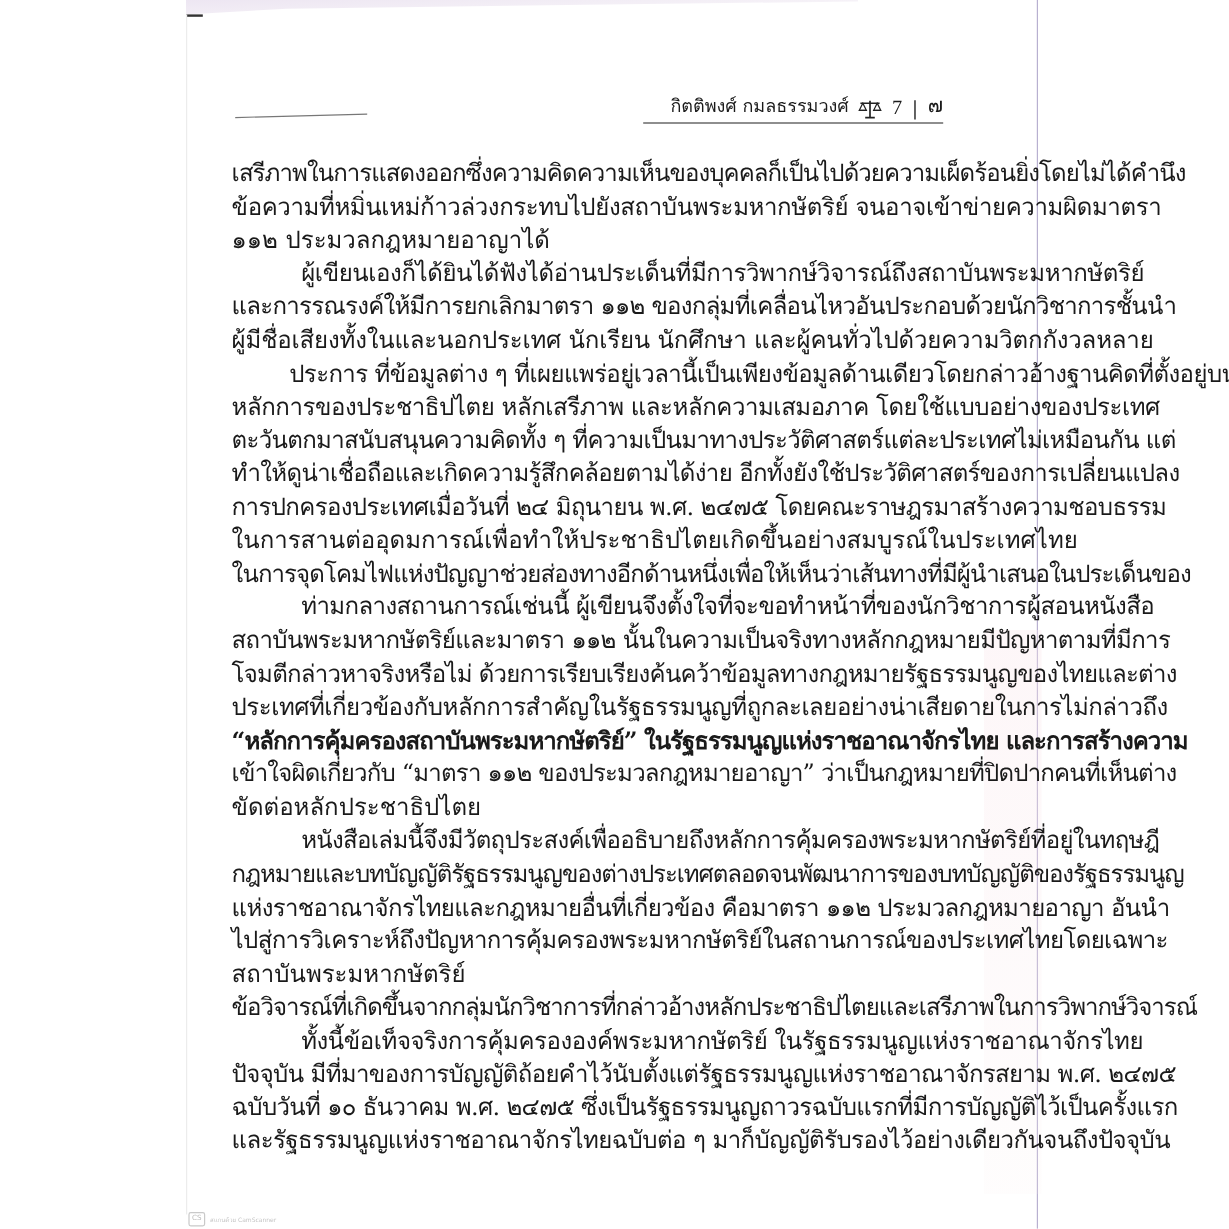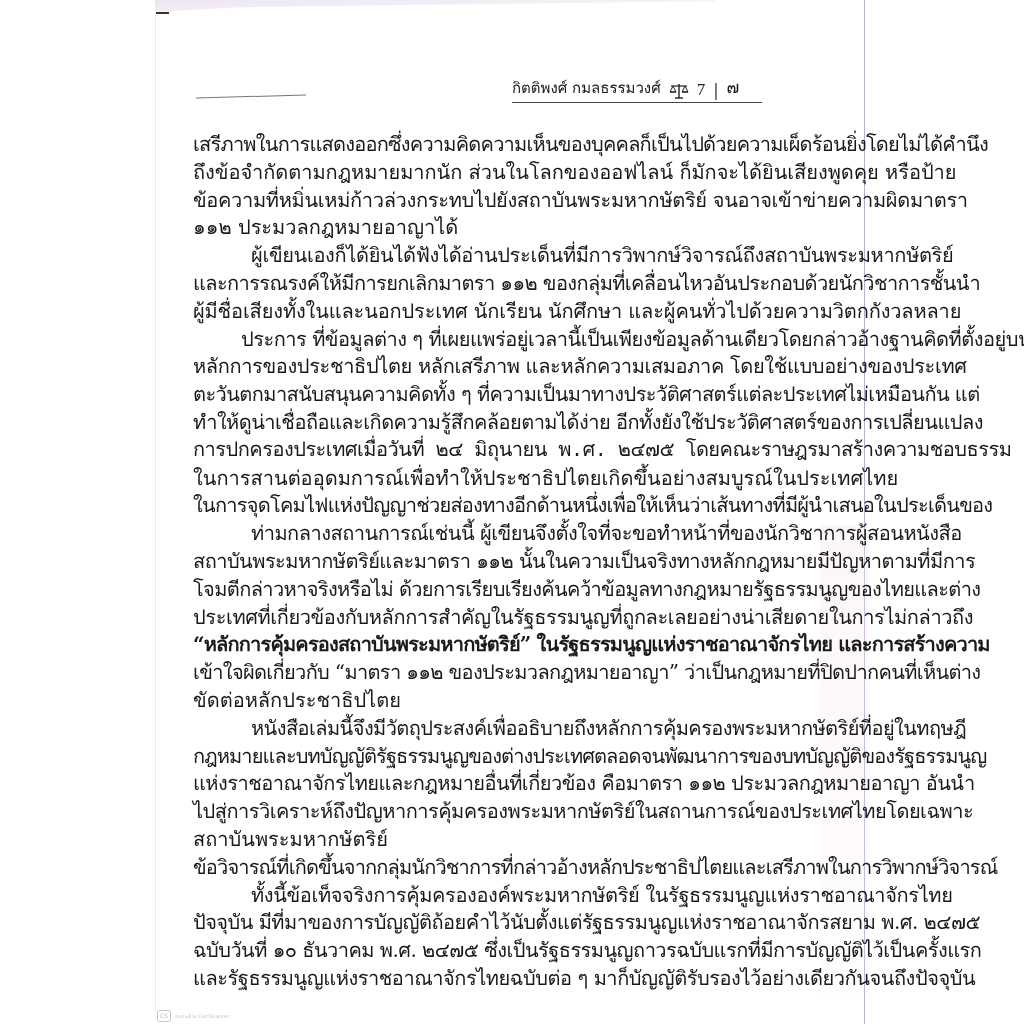--- a/index.html
+++ b/index.html
@@ -31,23 +31,23 @@
     }
     .right-edge {
       position: absolute; left: 864px; top: 0; width: 1px; height: 1024px;
       background: #b8b0d0;
     }
     .right-shade {
       position: absolute; left: 820px; top: 525px; width: 48px; height: 470px;
       background: linear-gradient(180deg, rgba(250,230,235,0.35), rgba(250,240,240,0.15));
     }
     .header {
-      position: absolute; left: 512px; top: 74px; width: 250px; height: 26px;
+      position: absolute; left: 536px; top: 74px; width: 250px; height: 26px;
       border-bottom: 1.5px solid #444;
-      display: flex; align-items: flex-end; gap: 8px;
+      display: flex; align-items: flex-end; justify-content: flex-end; gap: 8px;
       font-size: 15px; padding-bottom: 2px; white-space: nowrap;
     }
     .header .scale-icon { width: 20px; height: 18px; display: inline-block; }
     .header .pnum { font-family: "Liberation Serif", serif; font-size: 17px; }
     .header .sep { font-size: 16px; color: #333; }
 
     .body-text {
       position: absolute; left: 193px; top: 131px; width: 586px;
       font-size: 20px; line-height: 27.8px;
     }
@@ -90,31 +90,30 @@
       <line x1="13" y1="10" x2="19" y2="10" stroke="#222" stroke-width="1.2"></line>
     </svg>
   </span>
   <span class="pnum">7</span>
   <span class="sep">|</span>
   <span class="pnum">๗</span>
 </div>
 
 <div class="body-text" id="body-text">
     <span class="line" style="letter-spacing: -0.771839px;">เสรีภาพในการแสดงออกซึ่งความคิดความเห็นของบุคคลก็เป็นไปด้วยความเผ็ดร้อนยิ่งโดยไม่ได้คำนึง</span>
-    <span class="line" style="letter-spacing: -0.0434864px;">ถึงข้อจำกัดตามกฎหมายมากนัก  ส่วนในโลกของออฟไลน์  ก็มักจะได้ยินเสียงพูดคุย  หรือป้าย</span>
     <span class="line" style="letter-spacing: -0.313988px;">ข้อความที่หมิ่นเหม่ก้าวล่วงกระทบไปยังสถาบันพระมหากษัตริย์  จนอาจเข้าข่ายความผิดมาตรา</span>
     <span class="line last">๑๑๒  ประมวลกฎหมายอาญาได้</span>
     <span class="line indent" style="letter-spacing: -0.338356px;">ผู้เขียนเองก็ได้ยินได้ฟังได้อ่านประเด็นที่มีการวิพากษ์วิจารณ์ถึงสถาบันพระมหากษัตริย์</span>
     <span class="line" style="letter-spacing: -0.599927px;">และการรณรงค์ให้มีการยกเลิกมาตรา ๑๑๒ ของกลุ่มที่เคลื่อนไหวอันประกอบด้วยนักวิชาการชั้นนำ</span>
     <span class="line" style="letter-spacing: -0.139923px;">ผู้มีชื่อเสียงทั้งในและนอกประเทศ  นักเรียน  นักศึกษา  และผู้คนทั่วไปด้วยความวิตกกังวลหลาย</span>
     <span class="line" style="letter-spacing: -0.494219px; margin-left: 48px;">ประการ  ที่ข้อมูลต่าง ๆ ที่เผยแพร่อยู่เวลานี้เป็นเพียงข้อมูลด้านเดียวโดยกล่าวอ้างฐานคิดที่ตั้งอยู่บน</span>
     <span class="line" style="letter-spacing: -0.359177px;">หลักการของประชาธิปไตย  หลักเสรีภาพ  และหลักความเสมอภาค  โดยใช้แบบอย่างของประเทศ</span>
     <span class="line" style="letter-spacing: -0.566229px;">ตะวันตกมาสนับสนุนความคิดทั้ง ๆ ที่ความเป็นมาทางประวัติศาสตร์แต่ละประเทศไม่เหมือนกัน  แต่</span>
     <span class="line" style="letter-spacing: -0.531086px;">ทำให้ดูน่าเชื่อถือและเกิดความรู้สึกคล้อยตามได้ง่าย  อีกทั้งยังใช้ประวัติศาสตร์ของการเปลี่ยนแปลง</span>
-    <span class="line" style="letter-spacing: -0.510547px; font-family: Liberation Mono, monospace;">การปกครองประเทศเมื่อวันที่ ๒๔ มิถุนายน  พ.ศ. ๒๔๗๕  โดยคณะราษฎรมาสร้างความชอบธรรม</span>
+    <span class="line" style="letter-spacing: -0.510547px;">การปกครองประเทศเมื่อวันที่ ๒๔ มิถุนายน  พ.ศ. ๒๔๗๕  โดยคณะราษฎรมาสร้างความชอบธรรม</span>
     <span class="line last">ในการสานต่ออุดมการณ์เพื่อทำให้ประชาธิปไตยเกิดขึ้นอย่างสมบูรณ์ในประเทศไทย</span>
     <span class="line" style="letter-spacing: -0.759073px;">ในการจุดโคมไฟแห่งปัญญาช่วยส่องทางอีกด้านหนึ่งเพื่อให้เห็นว่าเส้นทางที่มีผู้นำเสนอในประเด็นของ</span>
     <span class="line indent" style="letter-spacing: -0.497426px;">ท่ามกลางสถานการณ์เช่นนี้  ผู้เขียนจึงตั้งใจที่จะขอทำหน้าที่ของนักวิชาการผู้สอนหนังสือ</span>
     <span class="line" style="letter-spacing: -0.53468px;">สถาบันพระมหากษัตริย์และมาตรา ๑๑๒ นั้นในความเป็นจริงทางหลักกฎหมายมีปัญหาตามที่มีการ</span>
     <span class="line" style="letter-spacing: -0.618355px;">โจมตีกล่าวหาจริงหรือไม่  ด้วยการเรียบเรียงค้นคว้าข้อมูลทางกฎหมายรัฐธรรมนูญของไทยและต่าง</span>
     <span class="line" style="letter-spacing: -0.402521px;">ประเทศที่เกี่ยวข้องกับหลักการสำคัญในรัฐธรรมนูญที่ถูกละเลยอย่างน่าเสียดายในการไม่กล่าวถึง</span>
     <span class="line" style="letter-spacing: -0.818199px; font-weight: bold;">“หลักการคุ้มครองสถาบันพระมหากษัตริย์” ในรัฐธรรมนูญแห่งราชอาณาจักรไทย  และการสร้างความ</span>
     <span class="line" style="letter-spacing: -0.652798px;">เข้าใจผิดเกี่ยวกับ “มาตรา ๑๑๒ ของประมวลกฎหมายอาญา” ว่าเป็นกฎหมายที่ปิดปากคนที่เห็นต่าง</span>
     <span class="line last">ขัดต่อหลักประชาธิปไตย</span>
     <span class="line indent" style="letter-spacing: -0.5625px;">หนังสือเล่มนี้จึงมีวัตถุประสงค์เพื่ออธิบายถึงหลักการคุ้มครองพระมหากษัตริย์ที่อยู่ในทฤษฎี</span>

